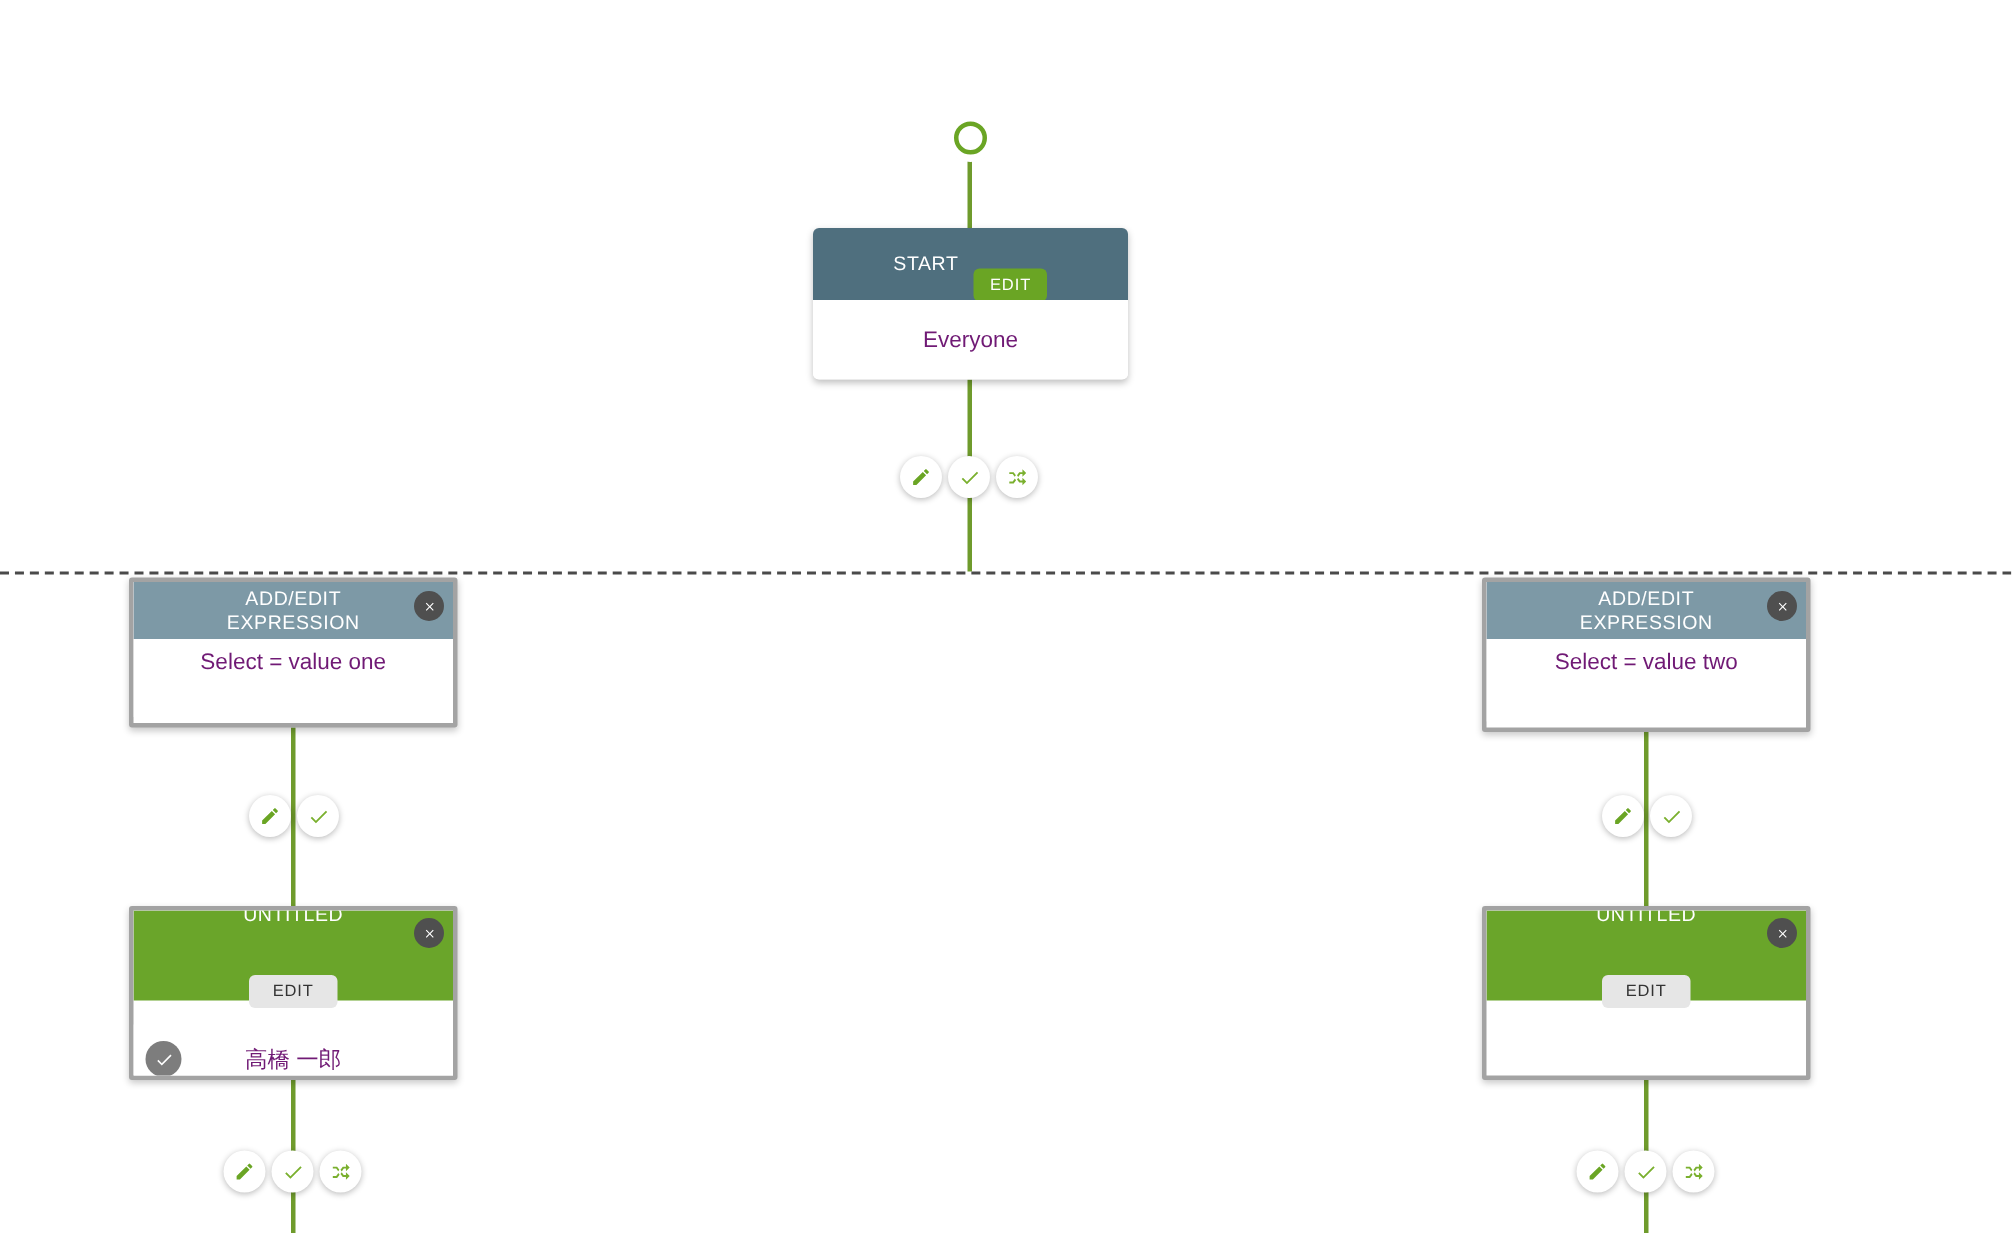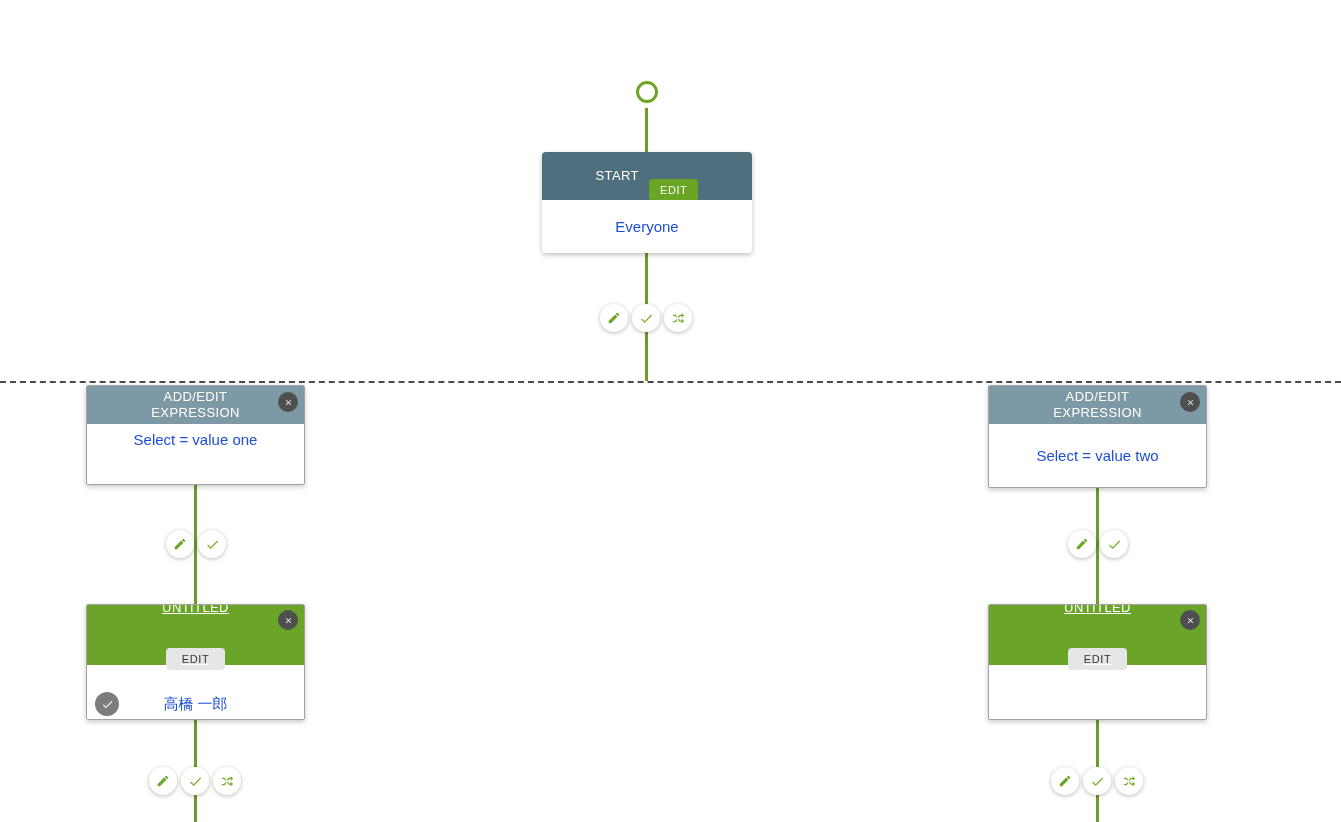--- a/index.html
+++ b/index.html
@@ -51,21 +51,21 @@
   
   .node {
     position: absolute;
     box-sizing: border-box;
     background: #ffffff;
     border-radius: 4px;
     box-shadow: 0 2px 5px rgba(0,0,0,0.25);
     overflow: hidden;
   }
   .node.selected {
-    border: 1px solid #a3a3a3;
+    border: 3px solid #a3a3a3;
     border-radius: 2px;
     box-shadow: 0 2px 5px rgba(0,0,0,0.22);
   }
 
   .node-header {
     position: relative;
     box-sizing: border-box;
     display: flex;
     flex-direction: column;
     align-items: center;
@@ -75,32 +75,32 @@
   }
   .node-header .title {
     font-size: 13px;
     letter-spacing: 0.4px;
     line-height: 16px;
     font-weight: 400;
   }
 
   .hdr-start  { background: #4f6f7e; text-align: center; }
   .hdr-expr   { background: #7d99a6; }
-  .hdr-green  { background: #6aa52a; text-decoration: underline; }
+  .hdr-green  { background: #6aa52a; }
 
   .node-body {
     box-sizing: border-box;
     background: #ffffff;
     display: flex;
     align-items: center;
     position: relative;
   }
   .node-body .body-text {
     font-size: 15px;
-    color: #1d4ed8;
+    color: #701a75;
     width: 100%;
     text-align: center;
   }
 
   
   .edit-btn {
     display: inline-flex;
     align-items: center;
     justify-content: center;
     font-size: 11px;
@@ -288,21 +288,21 @@
   <div class="node selected" style="left:988px; top:385px; width:219px; height:103px;">
     <div class="node-header hdr-expr" style="height:38px;">
       <span class="title">ADD/EDIT</span>
       <span class="title">EXPRESSION</span>
       <div class="close-btn" style="right:6px; top:6px;">
         <svg width="9" height="9" viewBox="0 0 24 24">
           <path d="M19 6.41L17.59 5 12 10.59 6.41 5 5 6.41 10.59 12 5 17.59 6.41 19 12 13.41 17.59 19 19 17.59 13.41 12z" fill="#ffffff"></path>
         </svg>
       </div>
     </div>
-    <div class="node-body" style="height:55px; align-items:flex-start; padding-top:23px;">
+    <div class="node-body" style="height:55px; align-items:flex-start; padding-top:7px;">
       <span class="body-text">Select = value two</span>
     </div>
   </div>
 
   <div class="toolbar" style="left:1068px; top:530px;">
     <div class="tool-btn">
       <svg width="14" height="14" viewBox="0 0 24 24">
         <path d="M3 17.25V21h3.75L17.81 9.94l-3.75-3.75L3 17.25zM20.71 7.04a1 1 0 0 0 0-1.41l-2.34-2.34a1 1 0 0 0-1.41 0l-1.83 1.83 3.75 3.75 1.83-1.83z" fill="#6aa524"></path>
       </svg>
     </div>

